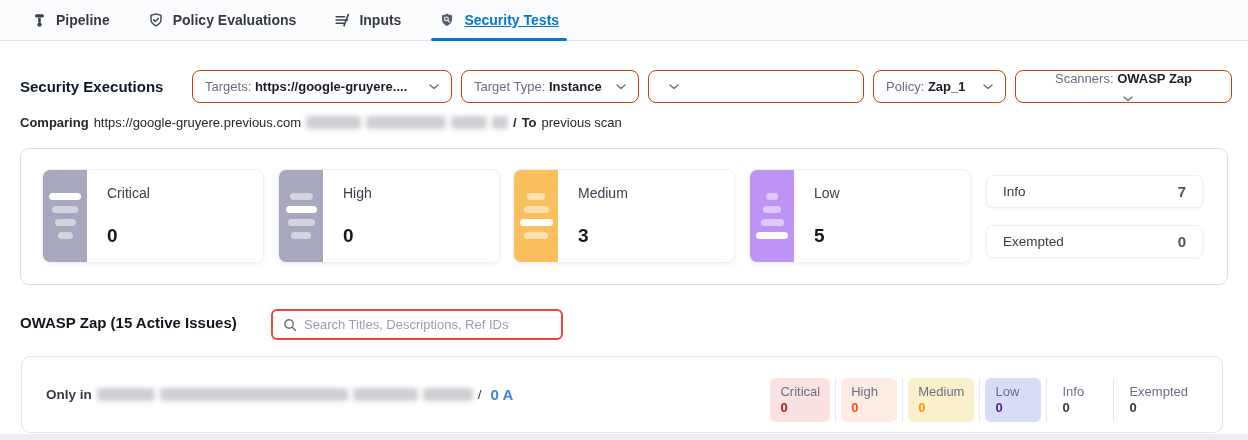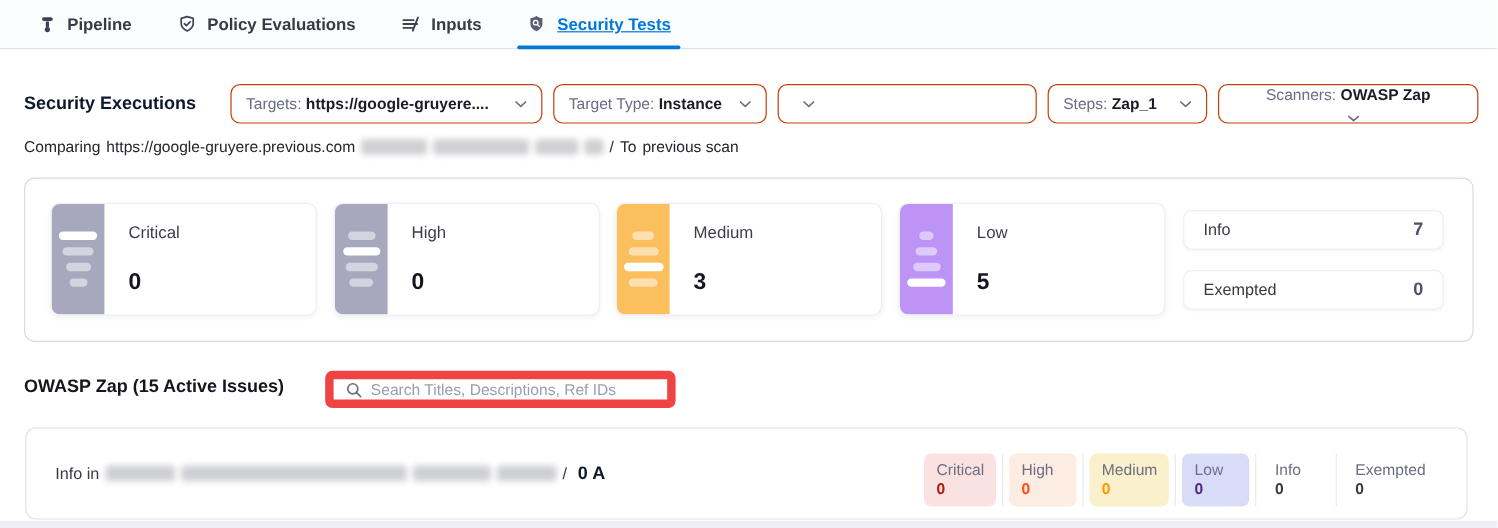--- a/index.html
+++ b/index.html
@@ -25,21 +25,21 @@
   .filter-box:nth-of-type(3){ width:216px; } .filter-box:nth-of-type(4){ width:133px; }
   .filter-box:nth-of-type(5){ width:217px;flex-direction:column; }
   .filter-text { font-size:13px; white-space:nowrap; overflow:hidden; }
   .filter-label { color:#6b6d85; }
   .filter-value { color:#1c1c28; font-weight:600; }
   .filter-box .chev { margin-left:8px; flex:none; display:flex; }
 
   
   .comparing-line { position:absolute; left:20px; top:115px; display:flex; align-items:center; gap:5px;
                     font-size:13px; color:#24262e; }
-  .bold { font-weight:400; }
+  .bold { font-weight:700; }
   .redact { height:13px; border-radius:3px; background:#c2c3c9; opacity:.8; filter:blur(2.5px); display:inline-block; }
 
   
   .summary-box { position:absolute; left:20px; top:148px; width:1208px; height:137px; background:#fff;
                  border:1px solid #d9dae5; border-radius:9px; }
   .sev-card { position:absolute; top:20px; width:222px; height:94px; background:#fff; border:1px solid #eef0f5;
               border-radius:8px; box-shadow:0 2px 4px rgba(40,41,61,.06); display:flex; overflow:hidden; cursor:pointer; }
   .sev-card.c1{ left:21px; } .sev-card.c2{ left:257px; } .sev-card.c3{ left:492px; } .sev-card.c4{ left:728px; }
   .strip { width:44px; flex:none; display:flex; flex-direction:column; align-items:center; justify-content:center; gap:6px; }
   .strip-gray { background:#a7a8bd; } .strip-orange { background:#fbc05d; } .strip-purple { background:#bd93f6; }
@@ -59,31 +59,31 @@
 
   .side-card { position:absolute; left:965px; width:217px; height:33px; background:#fff; border:1px solid #eef0f5;
                border-radius:7px; box-shadow:0 1px 3px rgba(40,41,61,.06); display:flex; align-items:center;
                justify-content:space-between; padding:0 16px; cursor:pointer; }
   .side-card.s1{ top:26px; } .side-card.s2{ top:76px; }
   .side-label { font-size:13.5px; color:#383946; }
   .side-count { font-size:15px; font-weight:700; color:#4d5169; }
 
   
   .issues-title { position:absolute; left:20px; top:314px; font-size:15px; font-weight:700; color:#14151f; }
-  .search-box { position:absolute; left:271px; top:309px; width:292px; height:31px; border:7px solid #ef4444;
+  .search-box { position:absolute; left:271px; top:309px; width:292px; height:31px; border:2px solid #ef4444;
                 border-radius:6px; background:#fff; display:flex; align-items:center; padding:0 10px; gap:7px; }
   .search-box input { border:none; outline:none; flex:1; font-size:13px; color:#383946; font-family:inherit; background:transparent; }
   .search-box input::placeholder { color:#999db0; }
 
   
   .bottom-card { position:absolute; left:21px; top:356px; width:1202px; height:77px; background:#fff;
                  border:1px solid #e3e4eb; border-radius:9px; cursor:pointer; }
   .bottom-left { position:absolute; left:24px; top:0; height:100%; display:flex; align-items:center; gap:5px;
                  font-size:13.5px; color:#383946; white-space:nowrap; }
-  .active-text { font-size:15px; font-weight:700; color:#0f172a; margin-left:4px; }
+  .active-text { font-size:15px; font-weight:700; color:#3b82f6; margin-left:4px; }
   .chips { position:absolute; right:24px; top:21px; display:flex; align-items:stretch; background:#fff; }
   .chip-cell { border-right:1px solid #e9eaf1; padding:0 5px; display:flex; }
   .chip-cell:first-child { padding-left:0; } .chip-cell:last-child { border-right:none; padding-right:0; }
   .chip { border-radius:6px; padding:5px 10px 6px 10px; min-width:56px; }
   .chip-label { font-size:13px; color:#6c6e83; line-height:17px; }
   .chip-count { font-size:13px; font-weight:700; line-height:16px; }
   .bg-critical { background:#fbe2e2; } .bg-high { background:#fcece2; }
   .bg-medium { background:#faf0cc; } .bg-low { background:#d8dcf6; }
   .val-critical { color:#b41710; } .val-high { color:#ff4c1c; }
   .val-medium { color:#ff9800; } .val-low { color:#4c2b87; } .val-plain { color:#383946; }
@@ -157,21 +157,21 @@
         </span>
     </div>
     <div class="filter-box">
       <span class="chev">
           <svg width="10" height="6" viewBox="0 0 10 6" fill="none" stroke="#6b6d85" stroke-width="1.4" stroke-linecap="round" stroke-linejoin="round">
             <path d="M1 1l4 3.6L9 1"></path>
           </svg>
         </span>
     </div>
     <div class="filter-box">
-      <span class="filter-text"><span class="filter-label">Steps:</span> <span class="filter-value">Zap_1</span></span>
+      <span class="filter-text"><span class="filter-label">Policy:</span> <span class="filter-value">Zap_1</span></span>
       <span class="chev">
           <svg width="10" height="6" viewBox="0 0 10 6" fill="none" stroke="#6b6d85" stroke-width="1.4" stroke-linecap="round" stroke-linejoin="round">
             <path d="M1 1l4 3.6L9 1"></path>
           </svg>
         </span>
     </div>
     <div class="filter-box">
       <span class="filter-text"><span class="filter-label">Scanners:</span> <span class="filter-value">OWASP Zap</span></span>
       <span class="chev">
           <svg width="10" height="6" viewBox="0 0 10 6" fill="none" stroke="#6b6d85" stroke-width="1.4" stroke-linecap="round" stroke-linejoin="round">
@@ -258,21 +258,21 @@
       <svg width="14" height="14" viewBox="0 0 14 14" fill="none" stroke="#6b6d85" stroke-width="1.4" stroke-linecap="round">
           <circle cx="6" cy="6" r="4.2"></circle>
           <path d="M9.2 9.2L12.6 12.6"></path>
         </svg>
     </span>
     <input type="text" placeholder="Search Titles, Descriptions, Ref IDs" style="">
   </div>
 
   <div class="bottom-card">
     <div class="bottom-left">
-      <span class="bold">Info in</span>
+      <span class="bold">Only in</span>
       <span class="redact" style="width:58px"></span>
       <span class="redact" style="width:188px"></span>
       <span class="redact" style="width:65px"></span>
       <span class="redact" style="width:50px"></span>
       <span>/</span>
       <span class="active-text">0 A</span>
     </div>
     <div class="chips">
       <div class="chip-cell">
           <div class="chip bg-critical">

